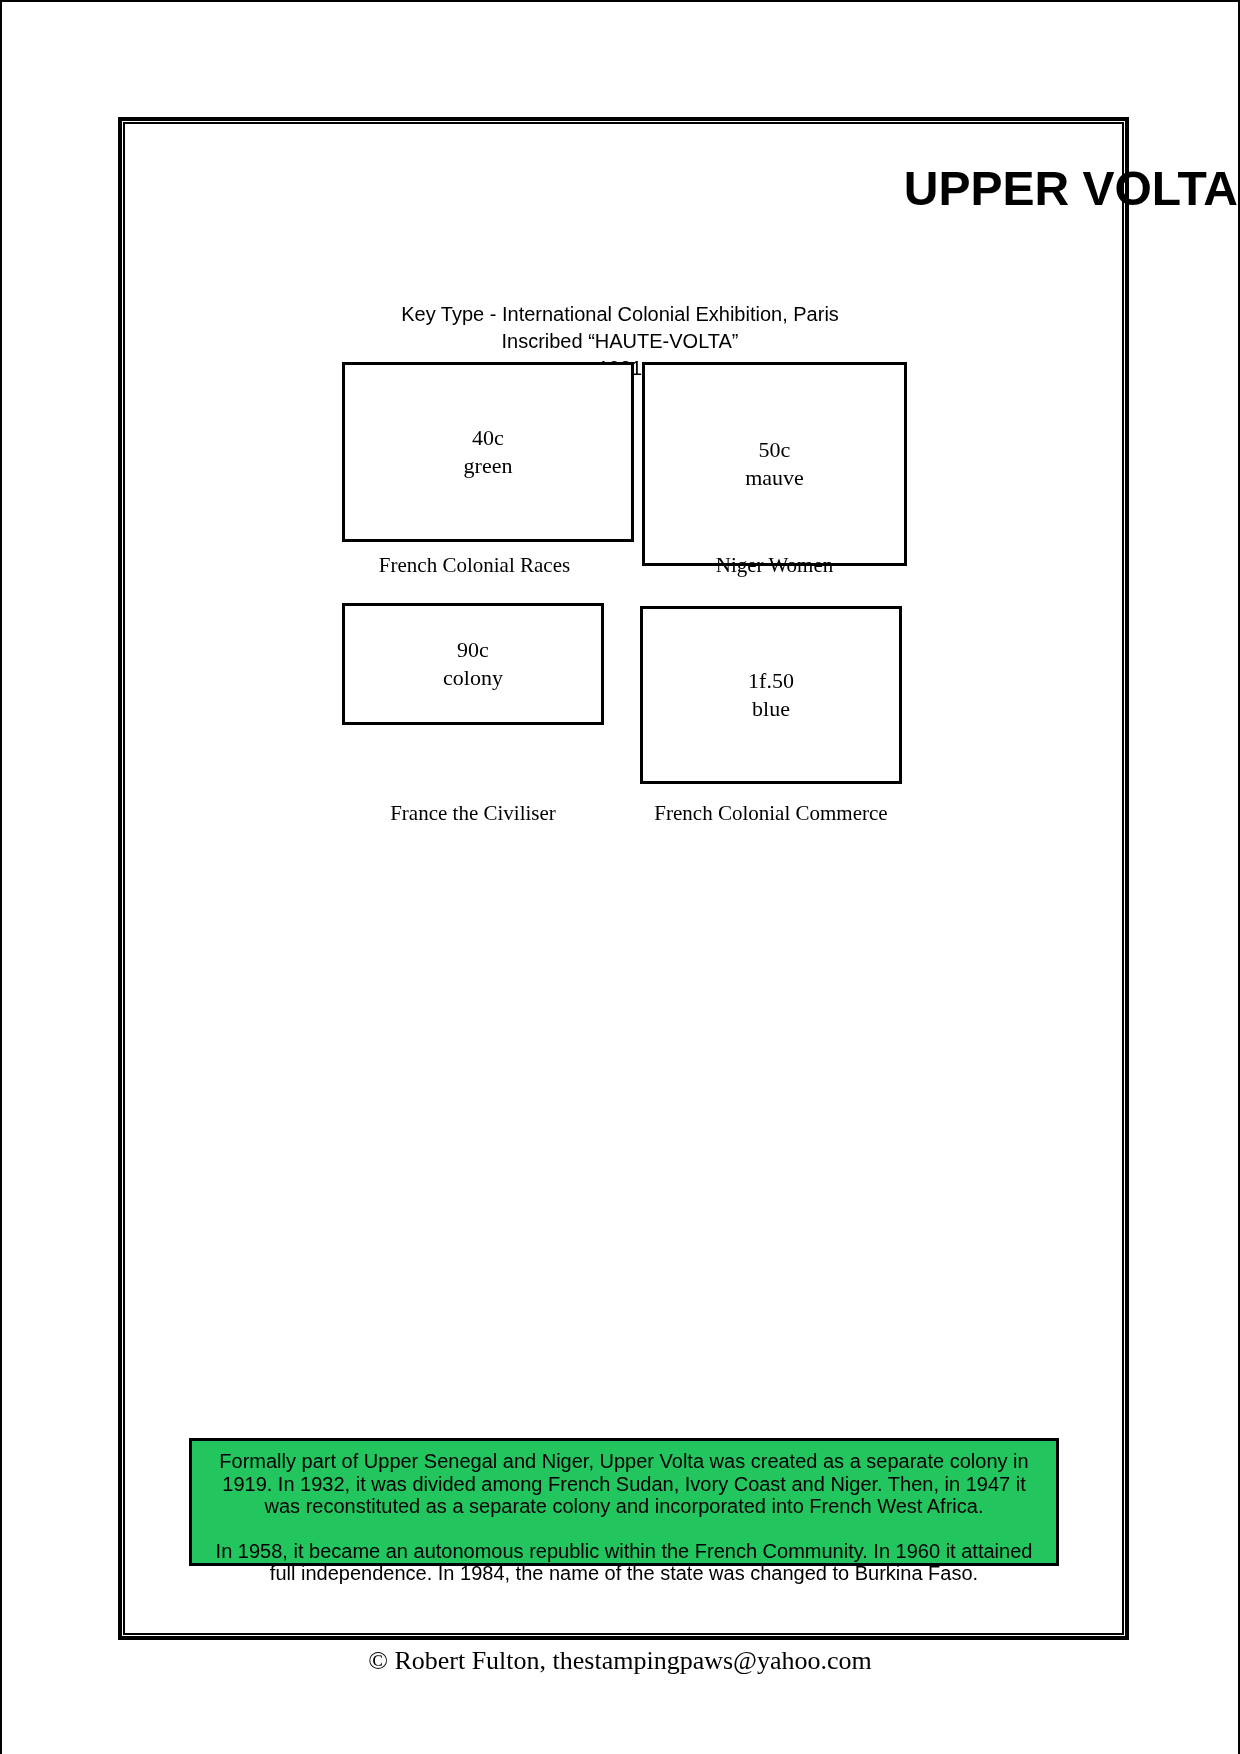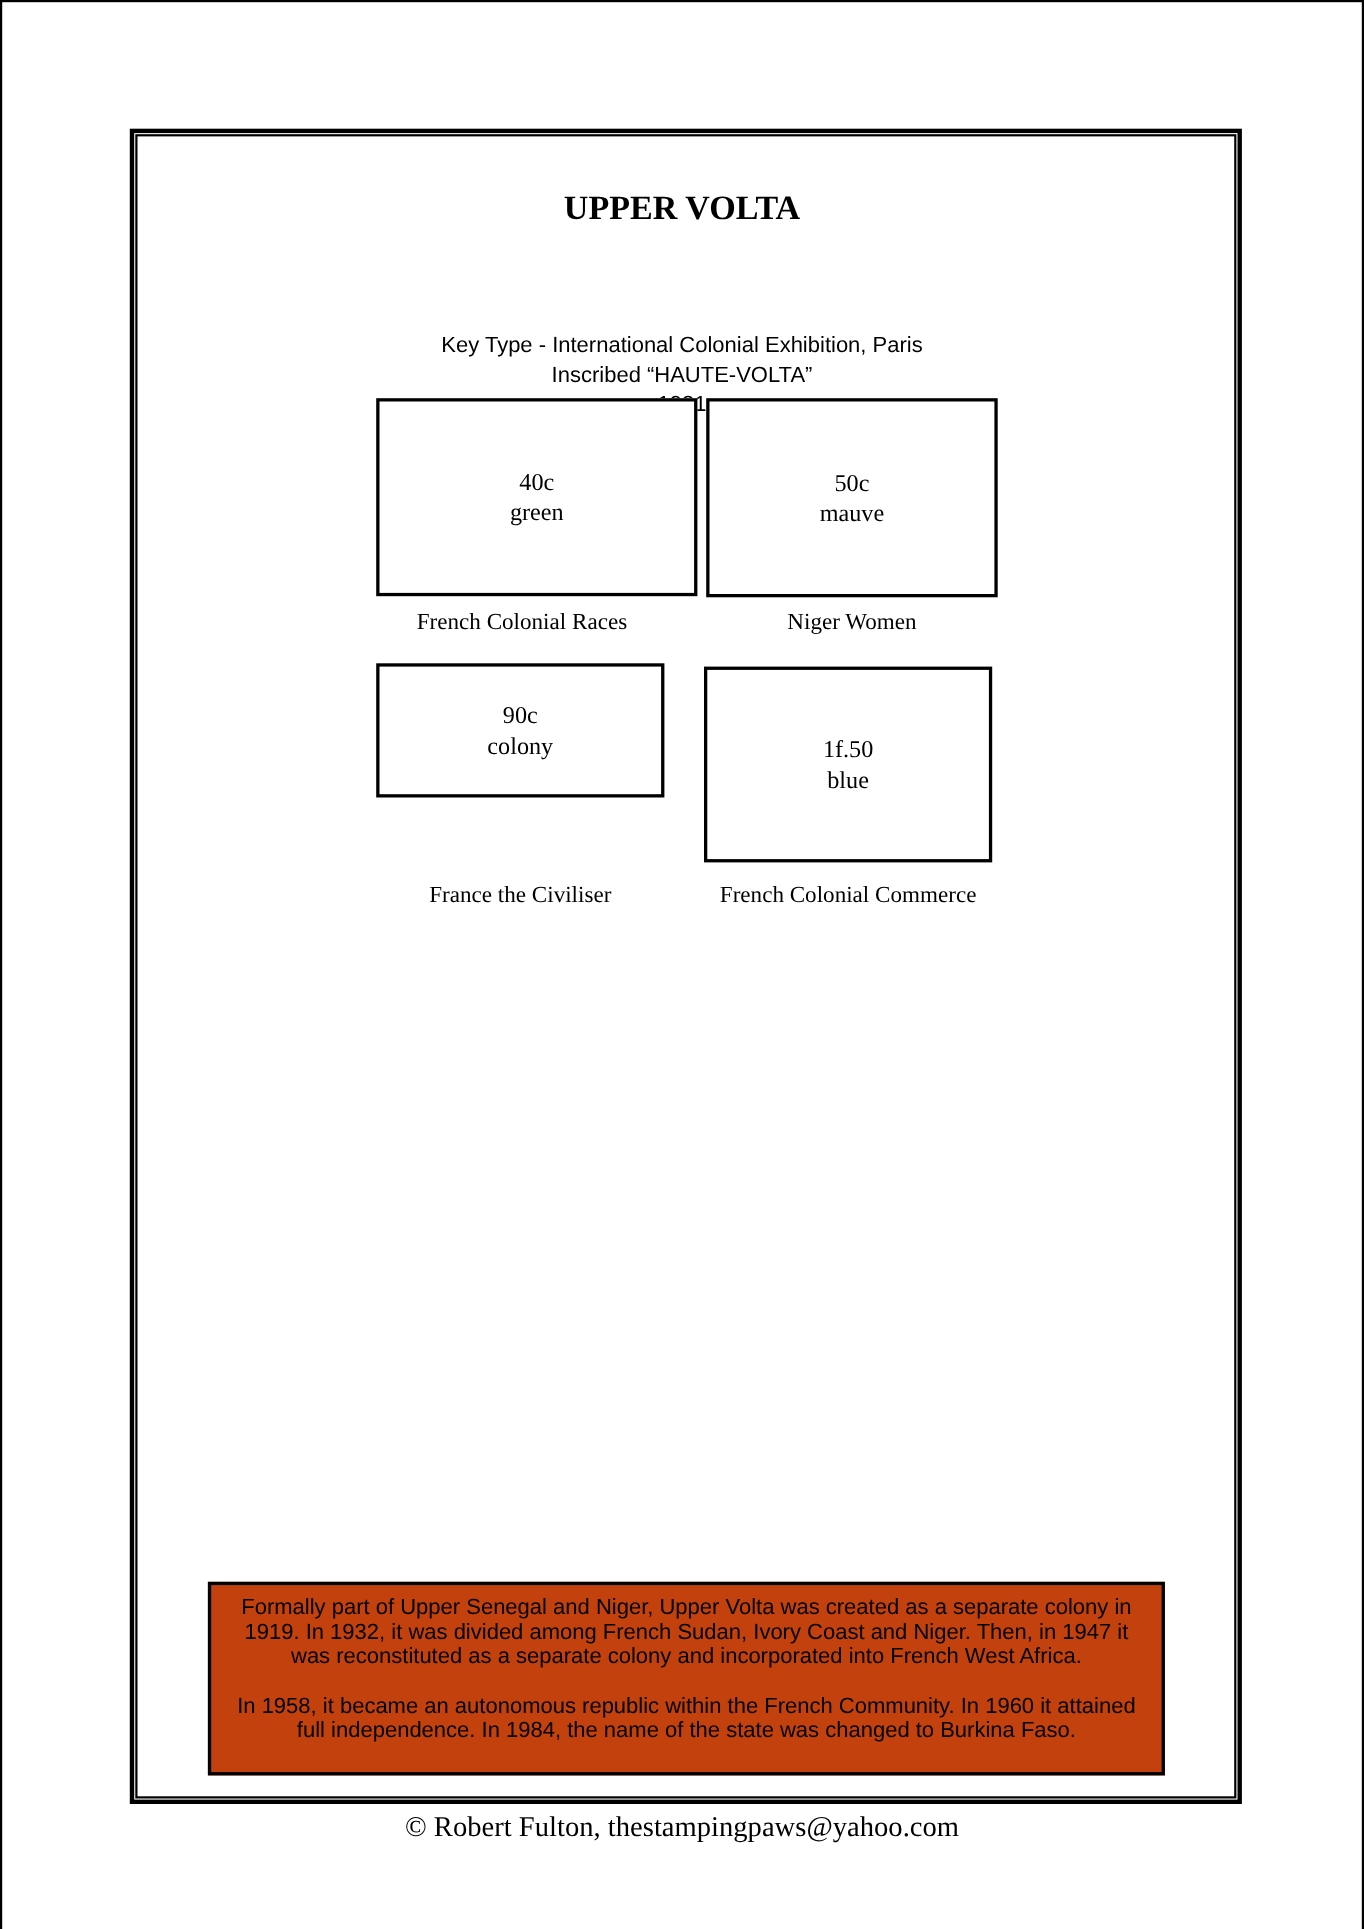--- a/index.html
+++ b/index.html
@@ -27,24 +27,24 @@
   .frame-inner {
     position: absolute;
     left: 1px; top: 1px; right: 1px; bottom: 1px;
     border: 2px solid #000;
   }
   .title {
     position: absolute;
     left: 0; top: 163px;
     width: 100%;
     margin: 0;
-    text-align: center;
-    font-family: Liberation Serif, serif;
+    text-align: right;
+    font-family: Liberation Sans, sans-serif;
     font-weight: bold;
-    font-size: 31px;
+    font-size: 48px;
     line-height: 48px;
     letter-spacing: 0px;
   }
   .subtitle {
     position: absolute;
     left: 0; top: 271px;
     width: 100%;
     text-align: center;
     font-family: "Liberation Sans", sans-serif;
     font-size: 20px;
@@ -68,24 +68,24 @@
   .stamp-caption {
     position: absolute;
     text-align: center;
     font-family: "Liberation Serif", serif;
     font-size: 21px;
     line-height: 24px;
   }
   .note-box {
     position: absolute;
     left: 187px; top: 1436px;
-    width: 870px; height: 176px;
+    width: 870px; height: 128px;
     box-sizing: border-box;
     border: 3px solid #000;
-    background: #c2410c;
+    background: #22c55e;
     padding: 9px 12px;
     text-align: center;
     font-family: "Liberation Sans", sans-serif;
     font-size: 20px;
     line-height: 22.5px;
   }
   .note-box p { margin: 0; }
   .note-box p + p { margin-top: 22px; }
   .footer {
     position: absolute;
@@ -113,21 +113,21 @@
     <div>Inscribed “HAUTE-VOLTA”</div>
     <div>1931</div>
   </div>
 
   <div class="stamp-box" style="left:340px; top:360px; width:292px; height:180px;">
     <div>40c</div>
     <div>green</div>
   </div>
   <div class="stamp-caption" style="left:340px; top:551px; width:265px;">French Colonial Races</div>
 
-  <div class="stamp-box" style="left:640px; top:360px; width:265px; height:181px;">
+  <div class="stamp-box" style="left:640px; top:360px; width:265px; height:204px;">
     <div>50c</div>
     <div>mauve</div>
   </div>
   <div class="stamp-caption" style="left:640px; top:551px; width:265px;">Niger Women</div>
 
   <div class="stamp-box" style="left:340px; top:601px; width:262px; height:122px;">
     <div>90c</div>
     <div>colony</div>
   </div>
   <div class="stamp-caption" style="left:340px; top:799px; width:262px;font-family:Liberation Serif, serif;">France the Civiliser</div>

